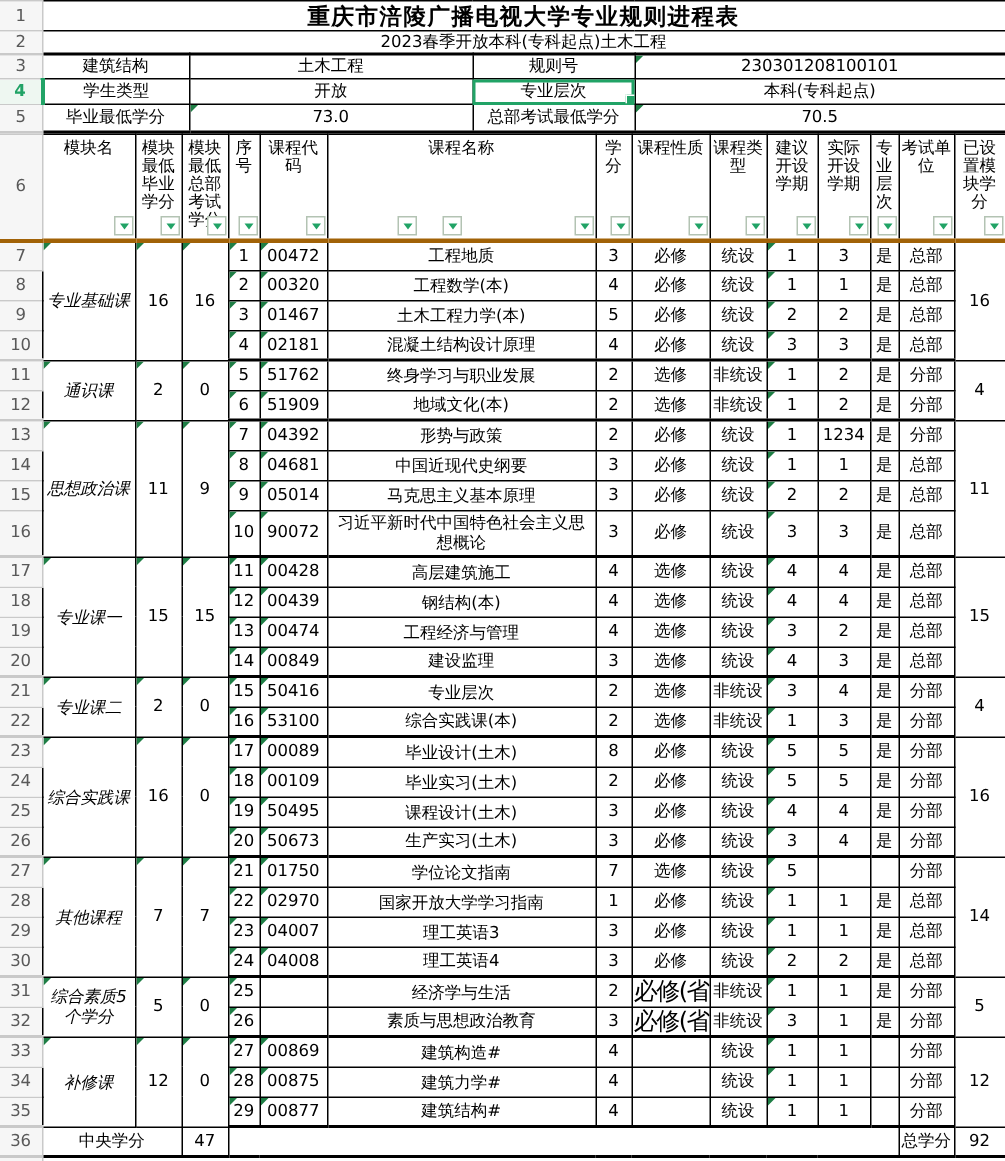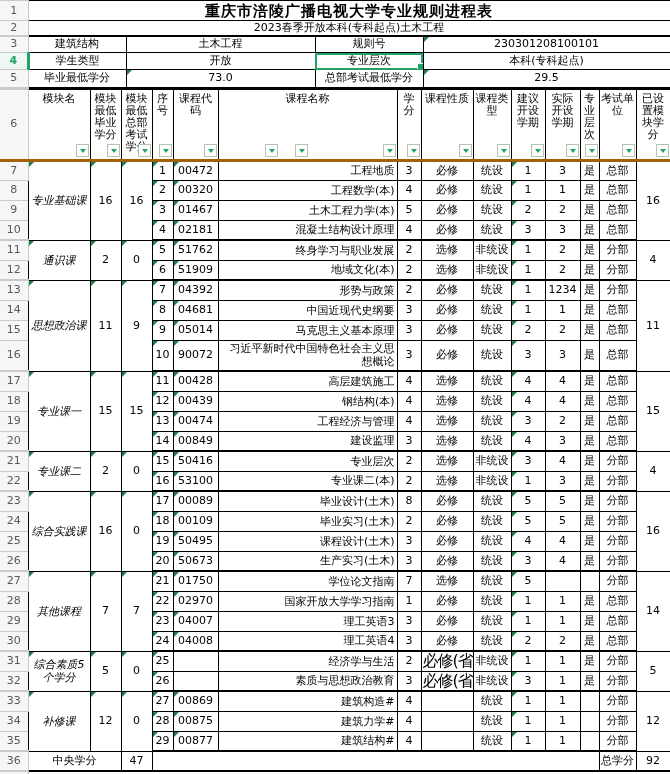--- a/index.html
+++ b/index.html
@@ -23,21 +23,21 @@
   .selcell::after{content:'';position:absolute;right:0;bottom:0;width:5px;height:5px;
      background:#21a366;border-top:1px solid #fff;border-left:1px solid #fff;}
   
   .hc{vertical-align:top;padding-top:3px;white-space:normal;line-height:12px;}
   #header-row td{border-bottom:3px solid #a16207;}
   .flt{position:absolute;right:1px;bottom:2px;width:13px;height:13px;background:#fff;
      border:1px solid #b3c3b3;box-sizing:border-box;}
   .flt::after{content:'';position:absolute;left:3px;top:4px;width:0;height:0;
      border-left:3px solid transparent;border-right:3px solid transparent;border-top:4px solid #21a366;}
   
-  .nm{text-align:right;white-space:normal;line-height:13px;padding:0 2px;}
+  .nm{text-align:center;white-space:normal;line-height:13px;padding:0 2px;}
   .mname{white-space:normal;line-height:13px;font-style:italic;}
   .sm{font-size:16px;letter-spacing:-1px;}
   .gend td{border-bottom-width:2px;}
   .nb{border:none;background:#fff;}
   .gstub{border-bottom:none;}
 </style>
 </head>
 <body>
 
 <table class="t1">
@@ -69,21 +69,21 @@
     <td>学生类型</td>
     <td>开放</td>
     <td class="selcell">专业层次</td>
     <td>本科(专科起点)</td>
   </tr>
   <tr style="height:18px" class="t1end">
     <td class="gut">5</td>
     <td>毕业最低学分</td>
     <td class="tri">73.0</td>
     <td>总部考试最低学分</td>
-    <td class="tri">29.5</td>
+    <td class="tri">70.5</td>
   </tr>
 </tbody>
   </table>
 
 <table class="t2">
   <colgroup>
     <col style="width:28px">
       <col style="width:62px">
       <col style="width:31px">
       <col style="width:31px">
@@ -331,21 +331,21 @@
         <td class="tri">3</td>
         <td>4</td>
         <td>是</td>
         <td>分部</td>
         <td rowspan="2">4</td>
       </tr>
       <tr class="gend" style="height: 20px;">
         <td class="gut">22</td>
         <td class="tri">16</td>
         <td class="tri">53100</td>
-        <td class="nm">专业课二(本)</td>
+        <td class="nm">综合实践课(本)</td>
         <td>2</td>
         <td>选修</td>
         <td>非统设</td>
         <td class="tri">1</td>
         <td>3</td>
         <td>是</td>
         <td>分部</td>
       </tr>
       <tr style="height: 20px;">
         <td class="gut">23</td>

